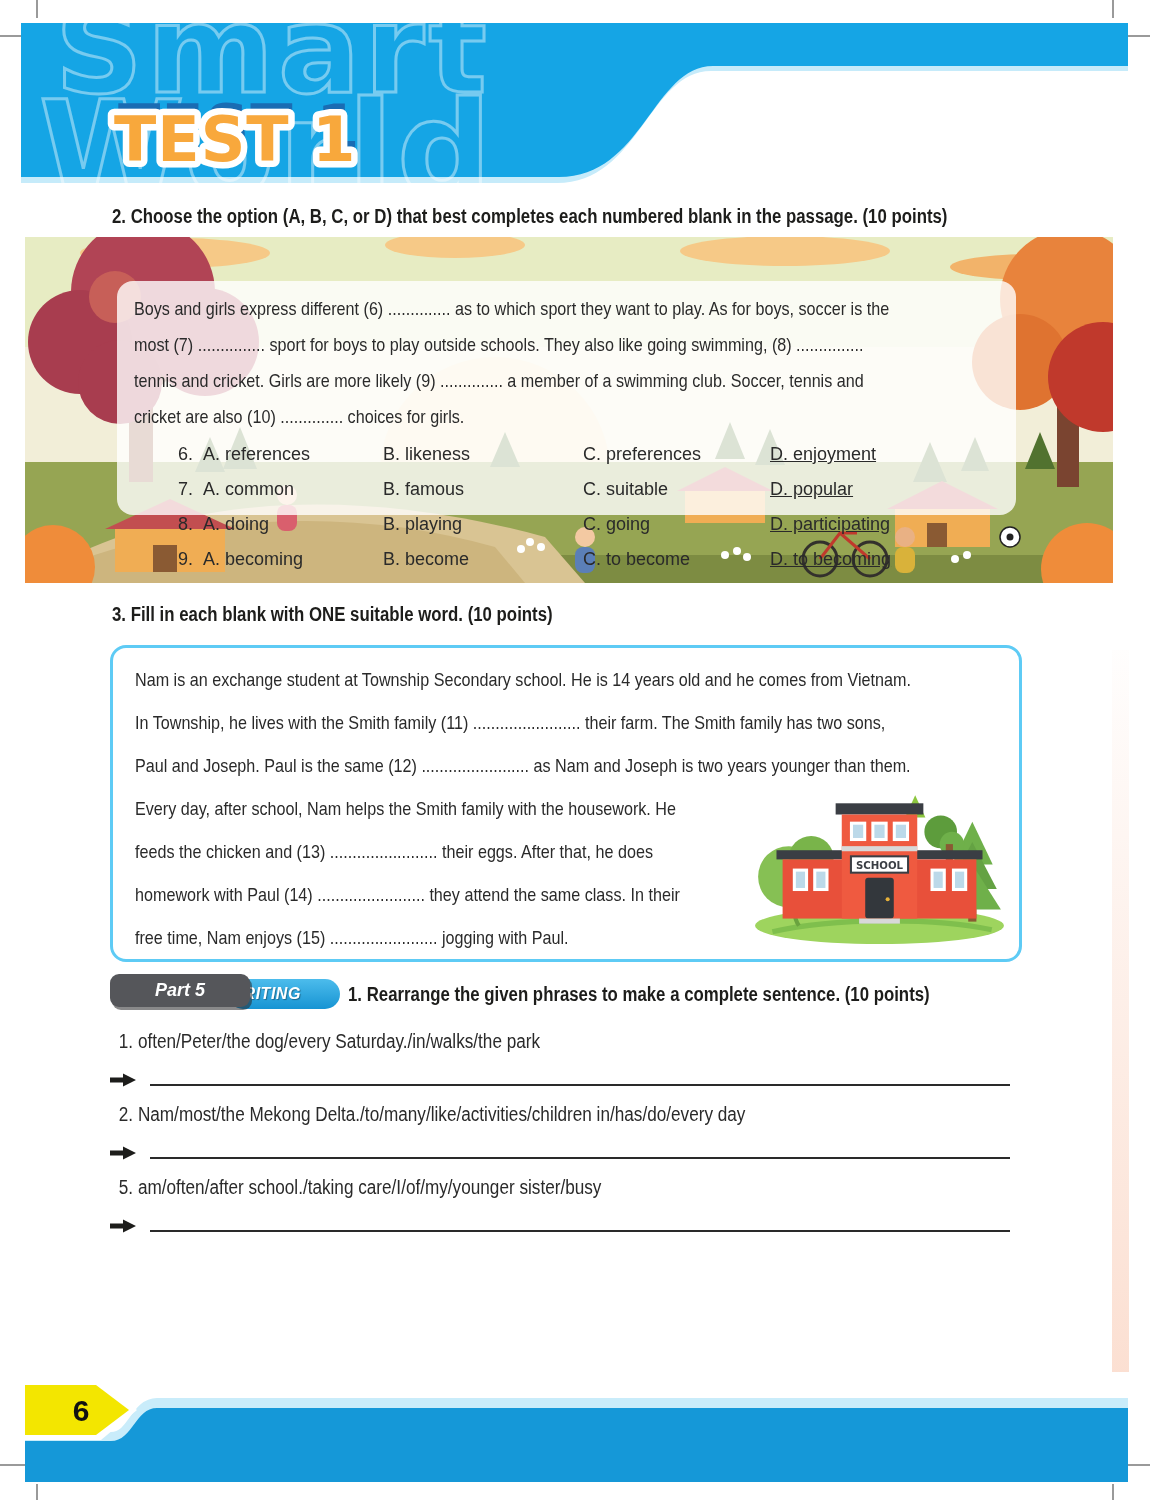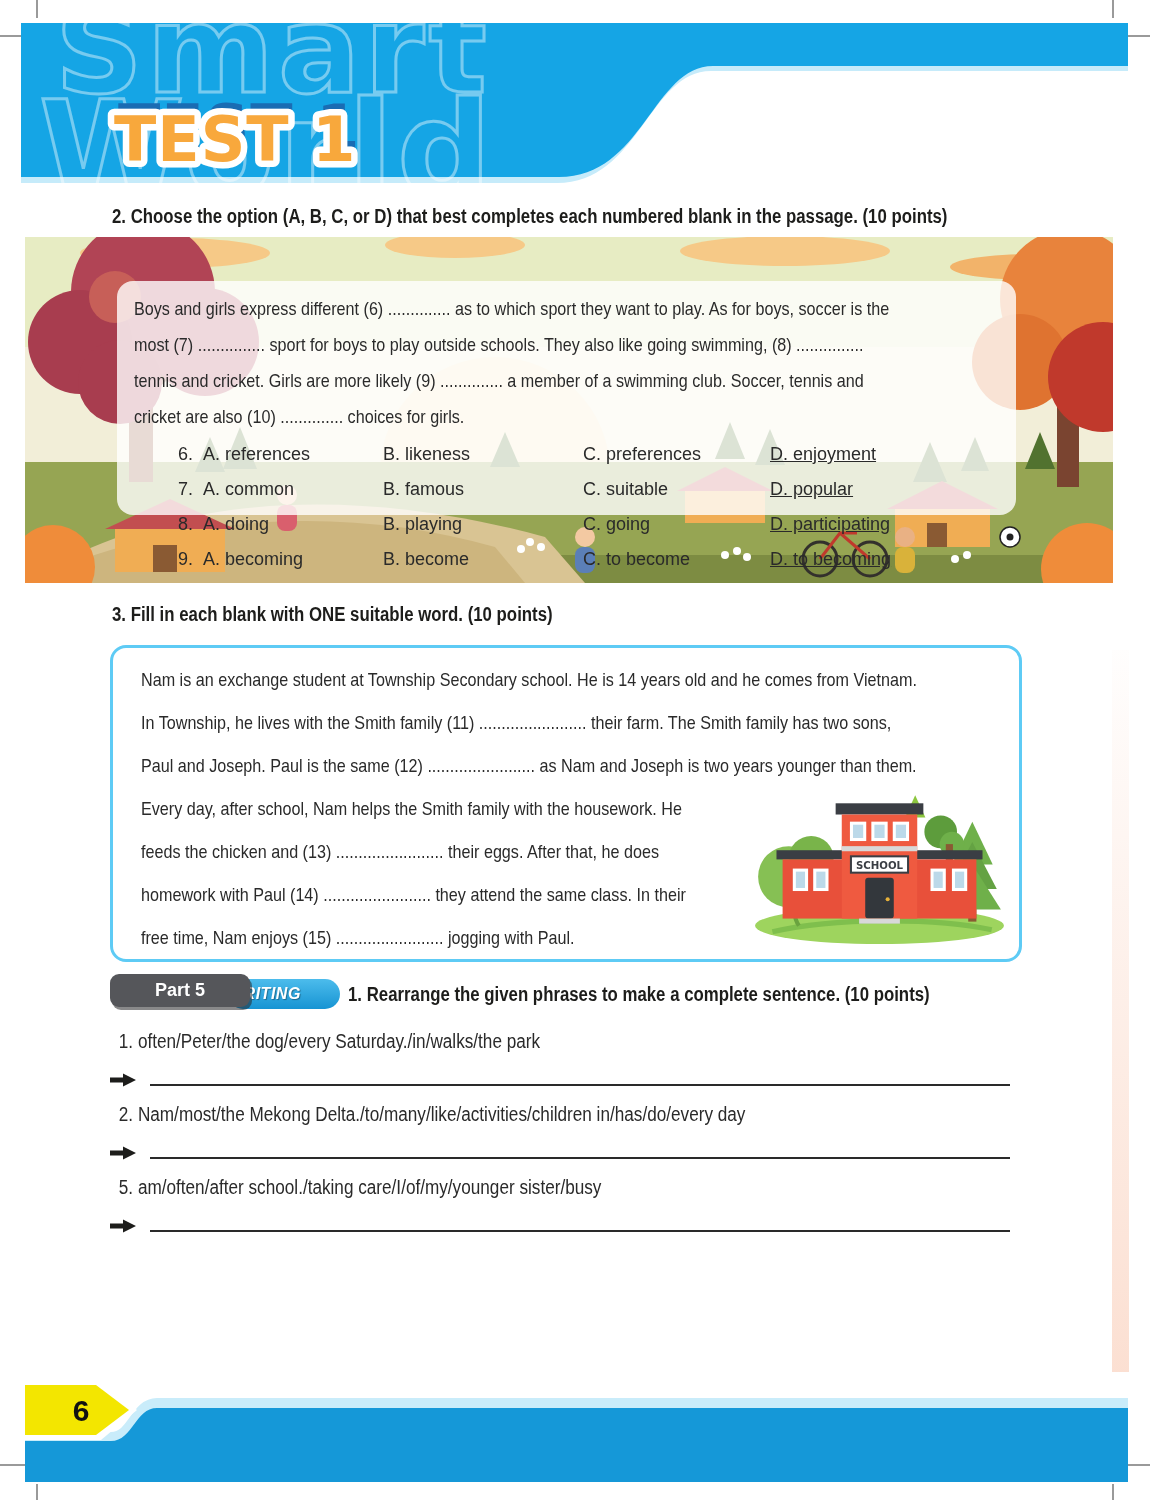--- a/index.html
+++ b/index.html
@@ -37,33 +37,33 @@
   .mc-row{height:35px;display:flex;align-items:center;font-size:18px;color:#2a2a2a;}
   .mc-num{width:52px;text-align:right;flex:0 0 52px;}
   .mc-a{flex:0 0 180px;padding-left:10px;}
   .mc-b{flex:0 0 200px;}
   .mc-c{flex:0 0 187px;}
   .mc-d{flex:1;text-decoration:underline;}
 
   
   #box3{position:absolute;left:110px;top:645px;width:912px;height:317px;background:#fff;
         border:3px solid #5ecbf5;border-radius:16px;box-sizing:border-box;}
-  #box3-text{padding:10px 0 0 28px;}
+  #box3-text{padding:10px 0 0 22px;}
   .p3-line{height:43px;display:flex;align-items:center;white-space:nowrap;font-size:19px;
            transform:scaleX(0.85);transform-origin:left center;color:#2a2a2a;}
   #school{position:absolute;right:12px;bottom:12px;width:255px;height:165px;}
 
   
   #writing-pill{position:absolute;left:228px;top:979px;width:112px;height:30px;border-radius:16px;
         background:linear-gradient(#4cbcec,#1794d3);display:flex;align-items:center;
         color:#fff;font-weight:bold;font-style:italic;font-size:16px;letter-spacing:0.5px;
         text-shadow:1px 1px 1px rgba(0,0,0,0.35);z-index:1;}
   #part-badge{position:absolute;left:110px;top:974px;width:140px;height:33px;border-radius:9px;
         background:#55565a;box-shadow:2px 3px 0 rgba(40,40,42,0.55);display:flex;align-items:center;
-        justify-content:center;color:#fff;font-weight:bold;font-size:18px;z-index:2;}
+        justify-content:center;color:#fff;font-weight:bold;font-style:italic;font-size:18px;z-index:2;}
   #writing-heading{position:absolute;left:348px;top:983px;font-weight:bold;font-size:20px;
         white-space:nowrap;transform:scaleX(0.84);transform-origin:left center;color:#1d1d1b;}
 
   
   #writing-list{position:absolute;left:110px;top:1030px;width:906px;}
   .w-text{height:26px;font-size:19.5px;white-space:nowrap;transform:scaleX(0.88);
           transform-origin:left center;padding-left:10px;color:#2a2a2a;}
   .arrow-row{display:flex;align-items:center;height:16px;margin:16px 0 15px 0;}
   .arrow-row svg{flex:0 0 27px;}
   .ans-line{flex:1;border-bottom:2px solid #2a2a2a;height:10px;margin-left:13px;margin-right:6px;}

